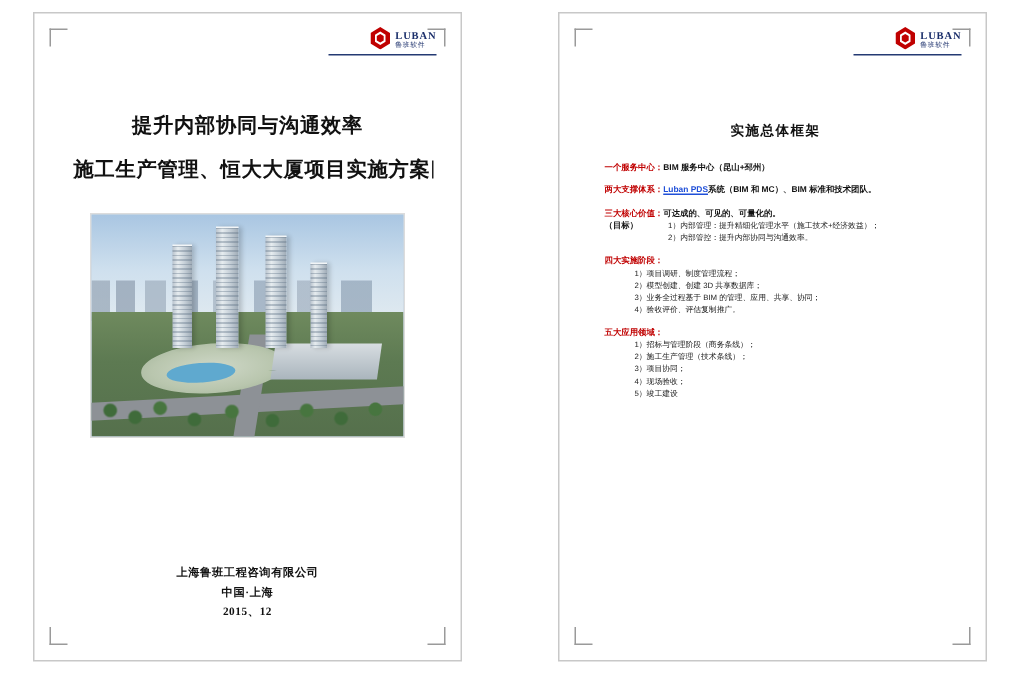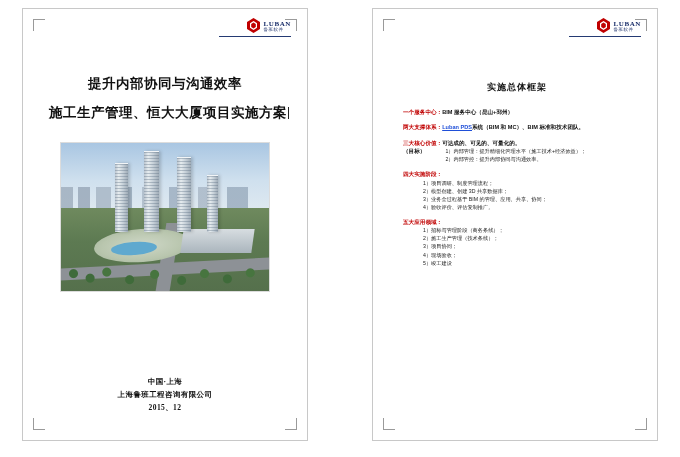--- a/index.html
+++ b/index.html
@@ -320,22 +320,22 @@
         <div class="podium"></div>
         <div class="twr t1"></div>
         <div class="twr t2"></div>
         <div class="twr t3"></div>
         <div class="twr t4"></div>
         <div class="trees"></div>
       </div>
     </div>
 
     <div class="cover-footer">
+      <div>上海鲁班工程咨询有限公司</div>
       <div>中国·上海</div>
-      <div>上海鲁班工程咨询有限公司</div>
       <div>2015、12</div>
     </div>
   </div>
 
   <div class="page page-right">
     <div class="crop tl"></div>
     <div class="crop tr"></div>
     <div class="crop bl"></div>
     <div class="crop br"></div>
 

